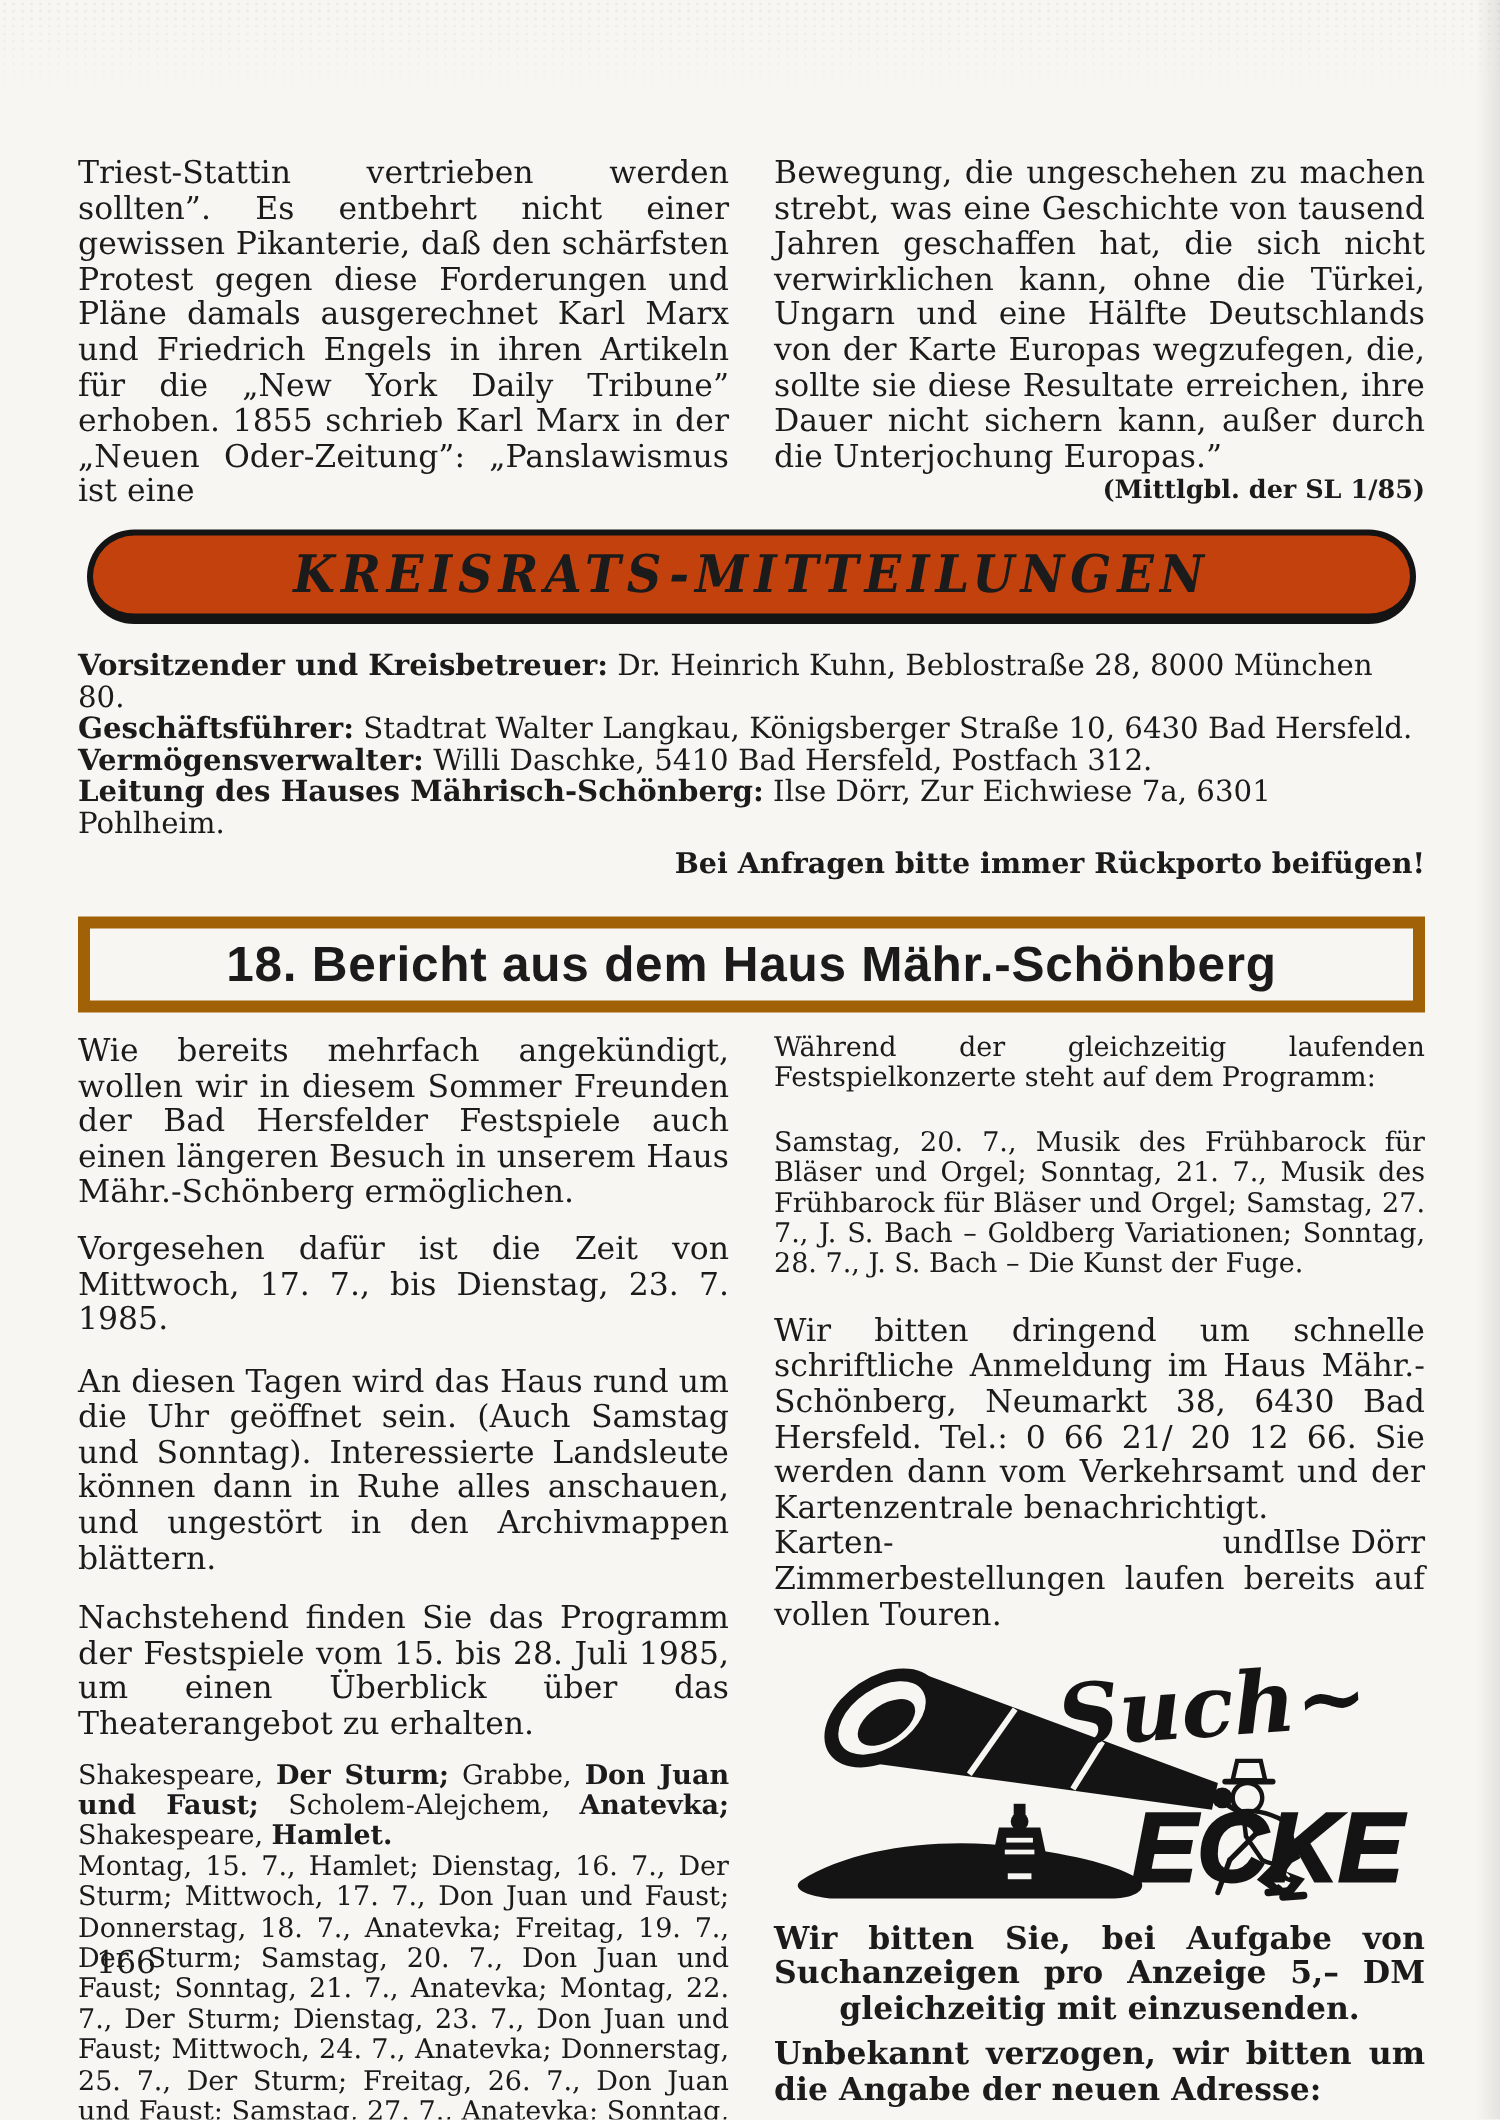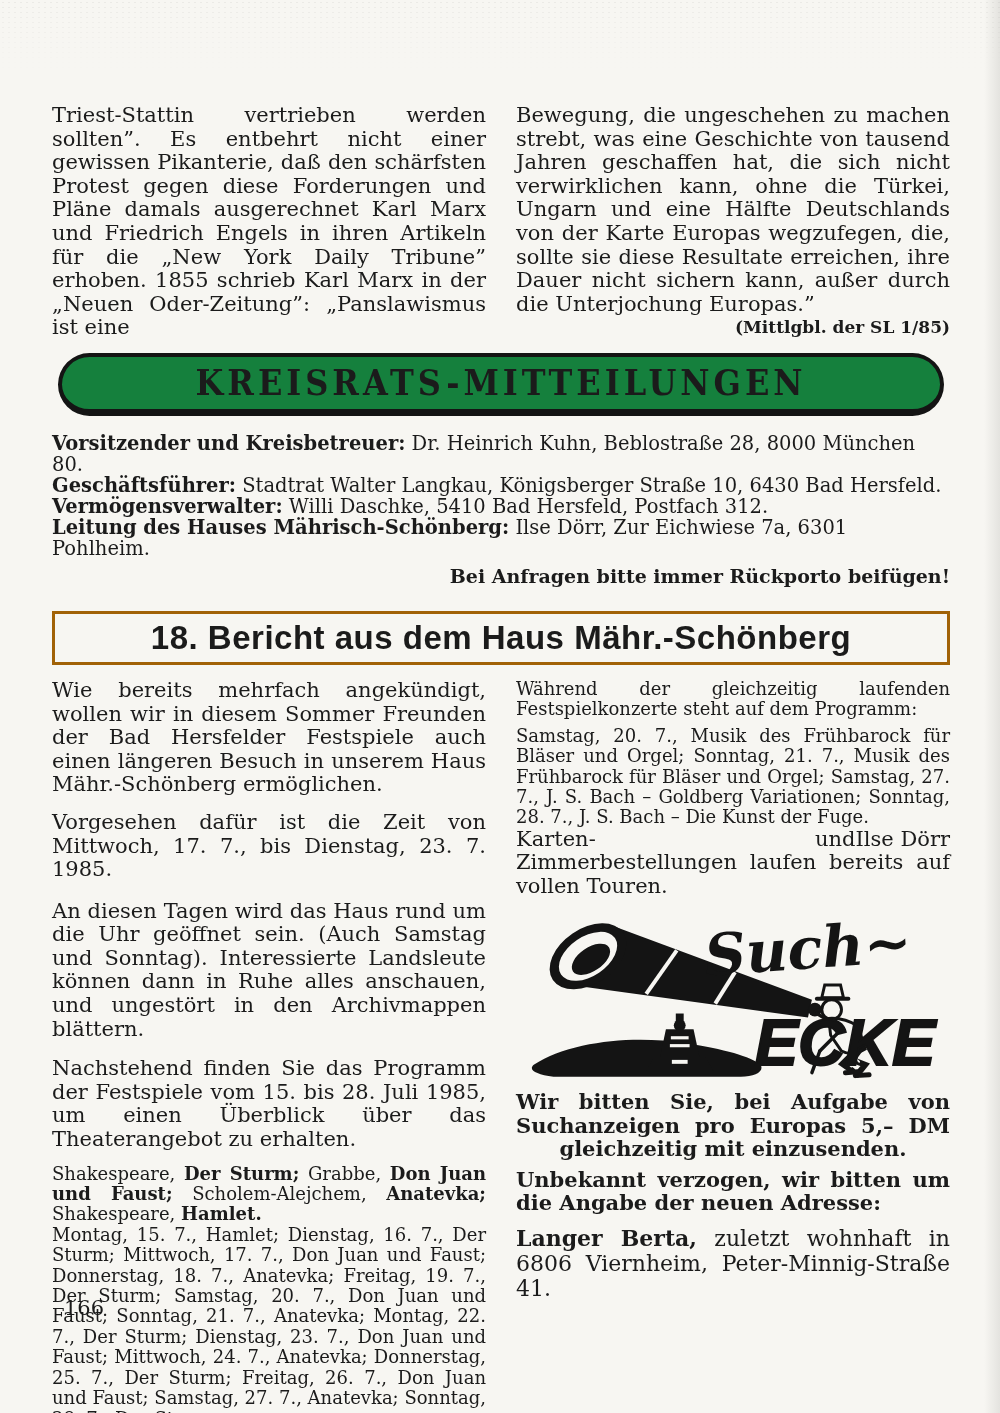--- a/index.html
+++ b/index.html
@@ -38,50 +38,51 @@
   .source-line { font-weight:bold; font-size:17px; line-height:23.6px; text-align:right; }
 
   
   .banner {
     margin:13px 6px 0 6px;
     border:4px solid #141414;
     border-bottom-width:7px;
     border-radius:44px;
     height:52px;
     display:flex; align-items:center; justify-content:center;
-    background:#15803d;
+    background:#c2410c;
+    font-style:italic;
   }
   .banner-title {
     font-family:"DejaVu Serif", serif;
     font-weight:bold; font-size:32px; letter-spacing:4px;
     transform:scaleY(1.08);
     white-space:nowrap;
   }
 
   
   .officials { margin-top:17px; font-size:19.5px; line-height:21px; }
   .off-row { text-align:left; }
   .officials-note { margin-top:7px; font-weight:bold; font-size:19px; text-align:right; }
 
   
   .report-box {
     margin-top:24px;
-    border:3px solid #a16207;
+    border:8px solid #a16207;
     height:48px;
     display:flex; align-items:center; justify-content:center;
   }
   .report-heading {
     font-family:"Liberation Sans", sans-serif;
     font-weight:bold; font-size:33px; letter-spacing:.5px;
     white-space:nowrap;
   }
 
   .main { display:flex; gap:30px; margin-top:14px; }
 
-  .mt6 { margin-top:6px; }
+  .mt6 { margin-top:22px; }
   .mt12 { margin-top:12px; } .mt14 { margin-top:14px; }
   .mt16 { margin-top:16px; } .mt18 { margin-top:18px; }
 
   .sig { float:right; }
 
   .graphic-wrap { margin-top:8px; }
   .graphic-wrap svg { display:block; width:100%; height:auto; }
 
   .notice-center { font-weight:bold; font-size:21px; line-height:23.5px;
                    text-align:justify; text-align-last:center; margin-top:8px; }
@@ -140,20 +141,21 @@
       <p class="t-lg mt14">Vorgesehen dafür ist die Zeit von Mittwoch, 17. 7., bis Dienstag, 23. 7. 1985.</p>
       <p class="t-lg mt18">An diesen Tagen wird das Haus rund um die Uhr geöffnet sein. (Auch Samstag und Sonntag). Interessierte Landsleute können dann in Ruhe alles anschauen, und ungestört in den Archivmappen blättern.</p>
       <p class="t-lg mt16">Nachstehend finden Sie das Programm der Festspiele vom 15. bis 28. Juli 1985, um einen Überblick über das Theaterangebot zu erhalten.</p>
       <p class="t-sm mt12"><span>Shakespeare, </span><span class="b">Der Sturm;</span><span> Grabbe, </span><span class="b">Don Juan und Faust;</span><span> Scholem-Alejchem, </span><span class="b">Anatevka;</span><span> Shakespeare, </span><span class="b">Hamlet.</span></p>
       <p class="t-sm">Montag, 15. 7., Hamlet; Dienstag, 16. 7., Der Sturm; Mittwoch, 17. 7., Don Juan und Faust; Donnerstag, 18. 7., Anatevka; Freitag, 19. 7., Der Sturm; Samstag, 20. 7., Don Juan und Faust; Sonntag, 21. 7., Anatevka; Montag, 22. 7., Der Sturm; Dienstag, 23. 7., Don Juan und Faust; Mittwoch, 24. 7., Anatevka; Donnerstag, 25. 7., Der Sturm; Freitag, 26. 7., Don Juan und Faust; Samstag, 27. 7., Anatevka; Sonntag, 28. 7., Der Sturm.</p>
     </div>
 
     <div class="col">
       <p class="t-sm">Während der gleichzeitig laufenden Festspielkonzerte steht auf dem Programm:</p>
       <p class="t-sm mt6">Samstag, 20. 7., Musik des Frühbarock für Bläser und Orgel; Sonntag, 21. 7., Musik des Frühbarock für Bläser und Orgel; Samstag, 27. 7., J. S. Bach – Goldberg Variationen; Sonntag, 28. 7., J. S. Bach – Die Kunst der Fuge.</p>
+      <p class="t-lg mt6">Wir bitten dringend um schnelle schriftliche Anmeldung im Haus Mähr.-Schönberg, Neumarkt 38, 6430 Bad Hersfeld. Tel.: 0 66 21/ 20 12 66. Sie werden dann vom Verkehrsamt und der Kartenzentrale benachrichtigt.</p>
       <p class="t-lg">
         <span class="sig">Ilse Dörr</span>
         <span>Karten- und Zimmerbestellungen laufen bereits auf vollen Touren.</span>
       </p>
 
       <div class="graphic-wrap">
         <svg viewBox="0 0 440 178" xmlns="http://www.w3.org/2000/svg">
 
           <path d="M18,160 C55,136 120,130 170,138 C212,144 238,152 248,160 C252,167 242,172 228,172 L38,172 C20,170 12,165 18,160 Z" fill="#141414"></path>
 
@@ -192,21 +194,21 @@
             <line x1="334" y1="168" x2="346" y2="167" stroke-width="5"></line>
             <line x1="344" y1="153" x2="348" y2="157" stroke="#f7f6f2" stroke-width="1.6"></line>
             <line x1="336" y1="158" x2="340" y2="162" stroke="#f7f6f2" stroke-width="1.6"></line>
           </g>
 
           <text x="192" y="62" font-family="DejaVu Serif, serif" font-style="italic" font-weight="bold" font-size="58" fill="#141414" transform="rotate(-4 300 55)">Such~</text>
           <text x="242" y="160" font-family="Liberation Sans, sans-serif" font-style="italic" font-weight="bold" font-size="66" fill="#141414" stroke="#141414" stroke-width="2">ECKE</text>
         </svg>
       </div>
 
-      <p class="notice-center">Wir bitten Sie, bei Aufgabe von Suchanzeigen pro Europas 5,– DM gleichzeitig mit einzusenden.</p>
+      <p class="notice-center">Wir bitten Sie, bei Aufgabe von Suchanzeigen pro Anzeige 5,– DM gleichzeitig mit einzusenden.</p>
       <p class="notice-left">Unbekannt verzogen, wir bitten um die Angabe der neuen Adresse:</p>
       <p class="entry-line"><span class="b">Langer Berta,</span><span> zuletzt wohnhaft in 6806 Viernheim, Peter-Minnig-Straße 41.</span></p>
     </div>
 
   </section>
 
   <div class="page-number">166</div>
 </div>
 
 </body></html>

